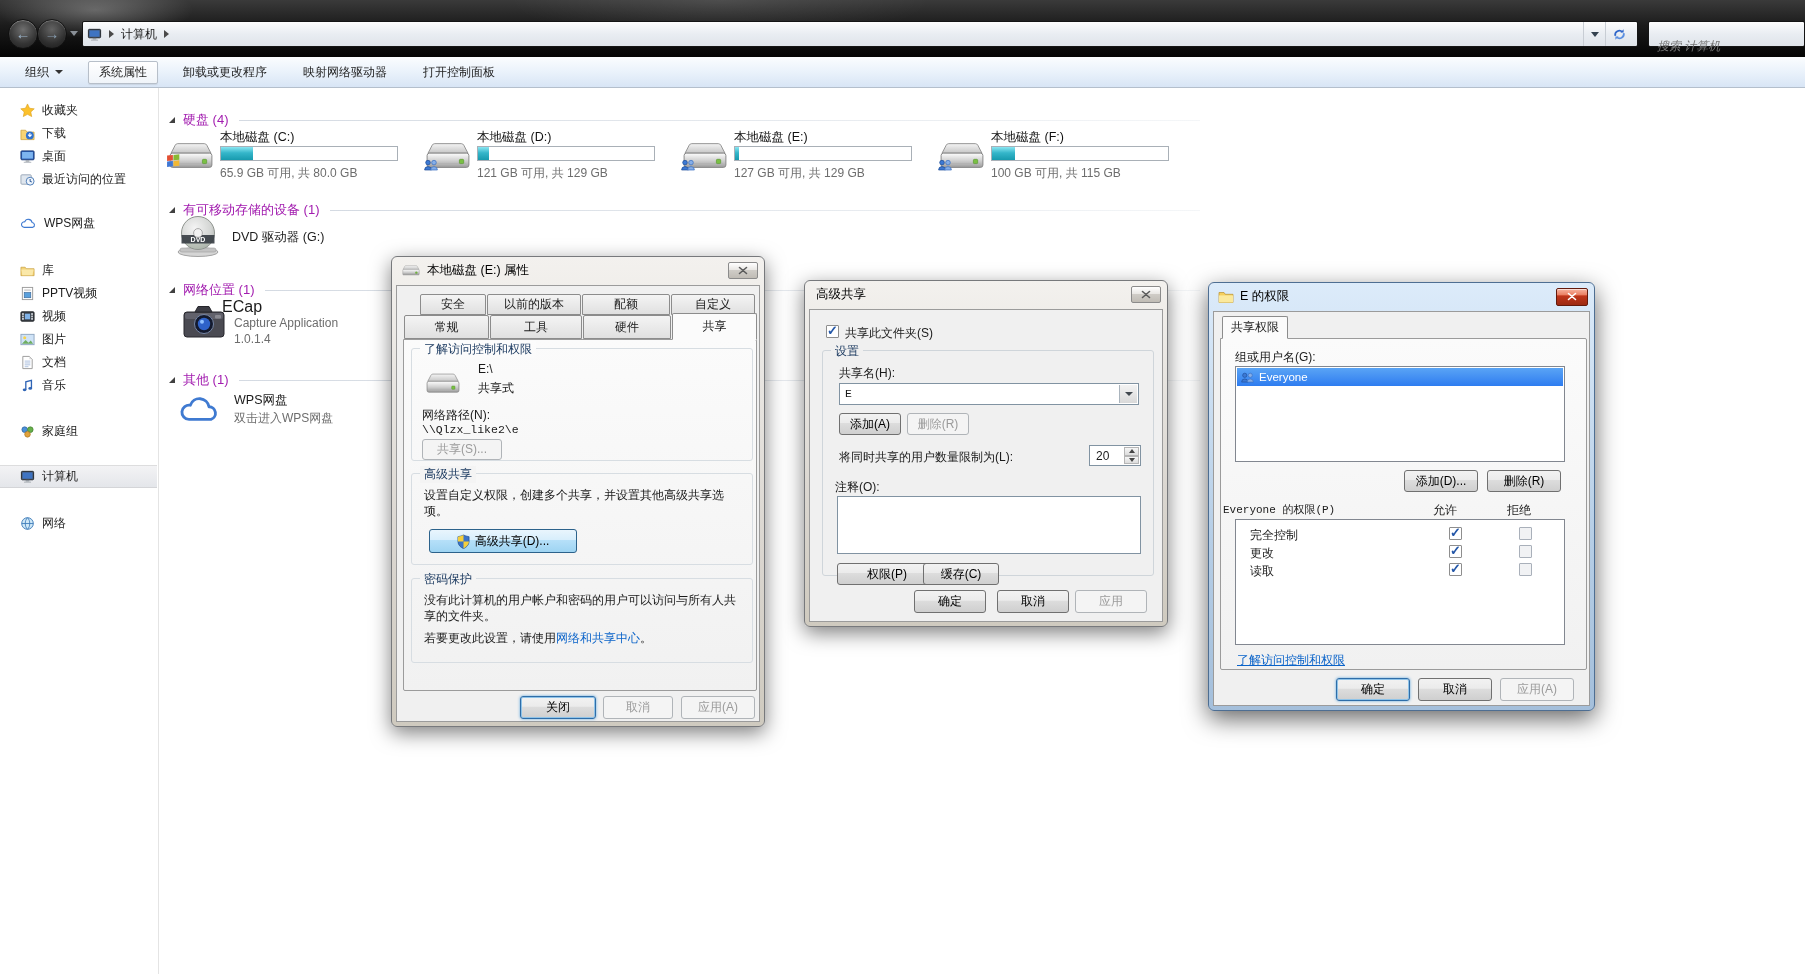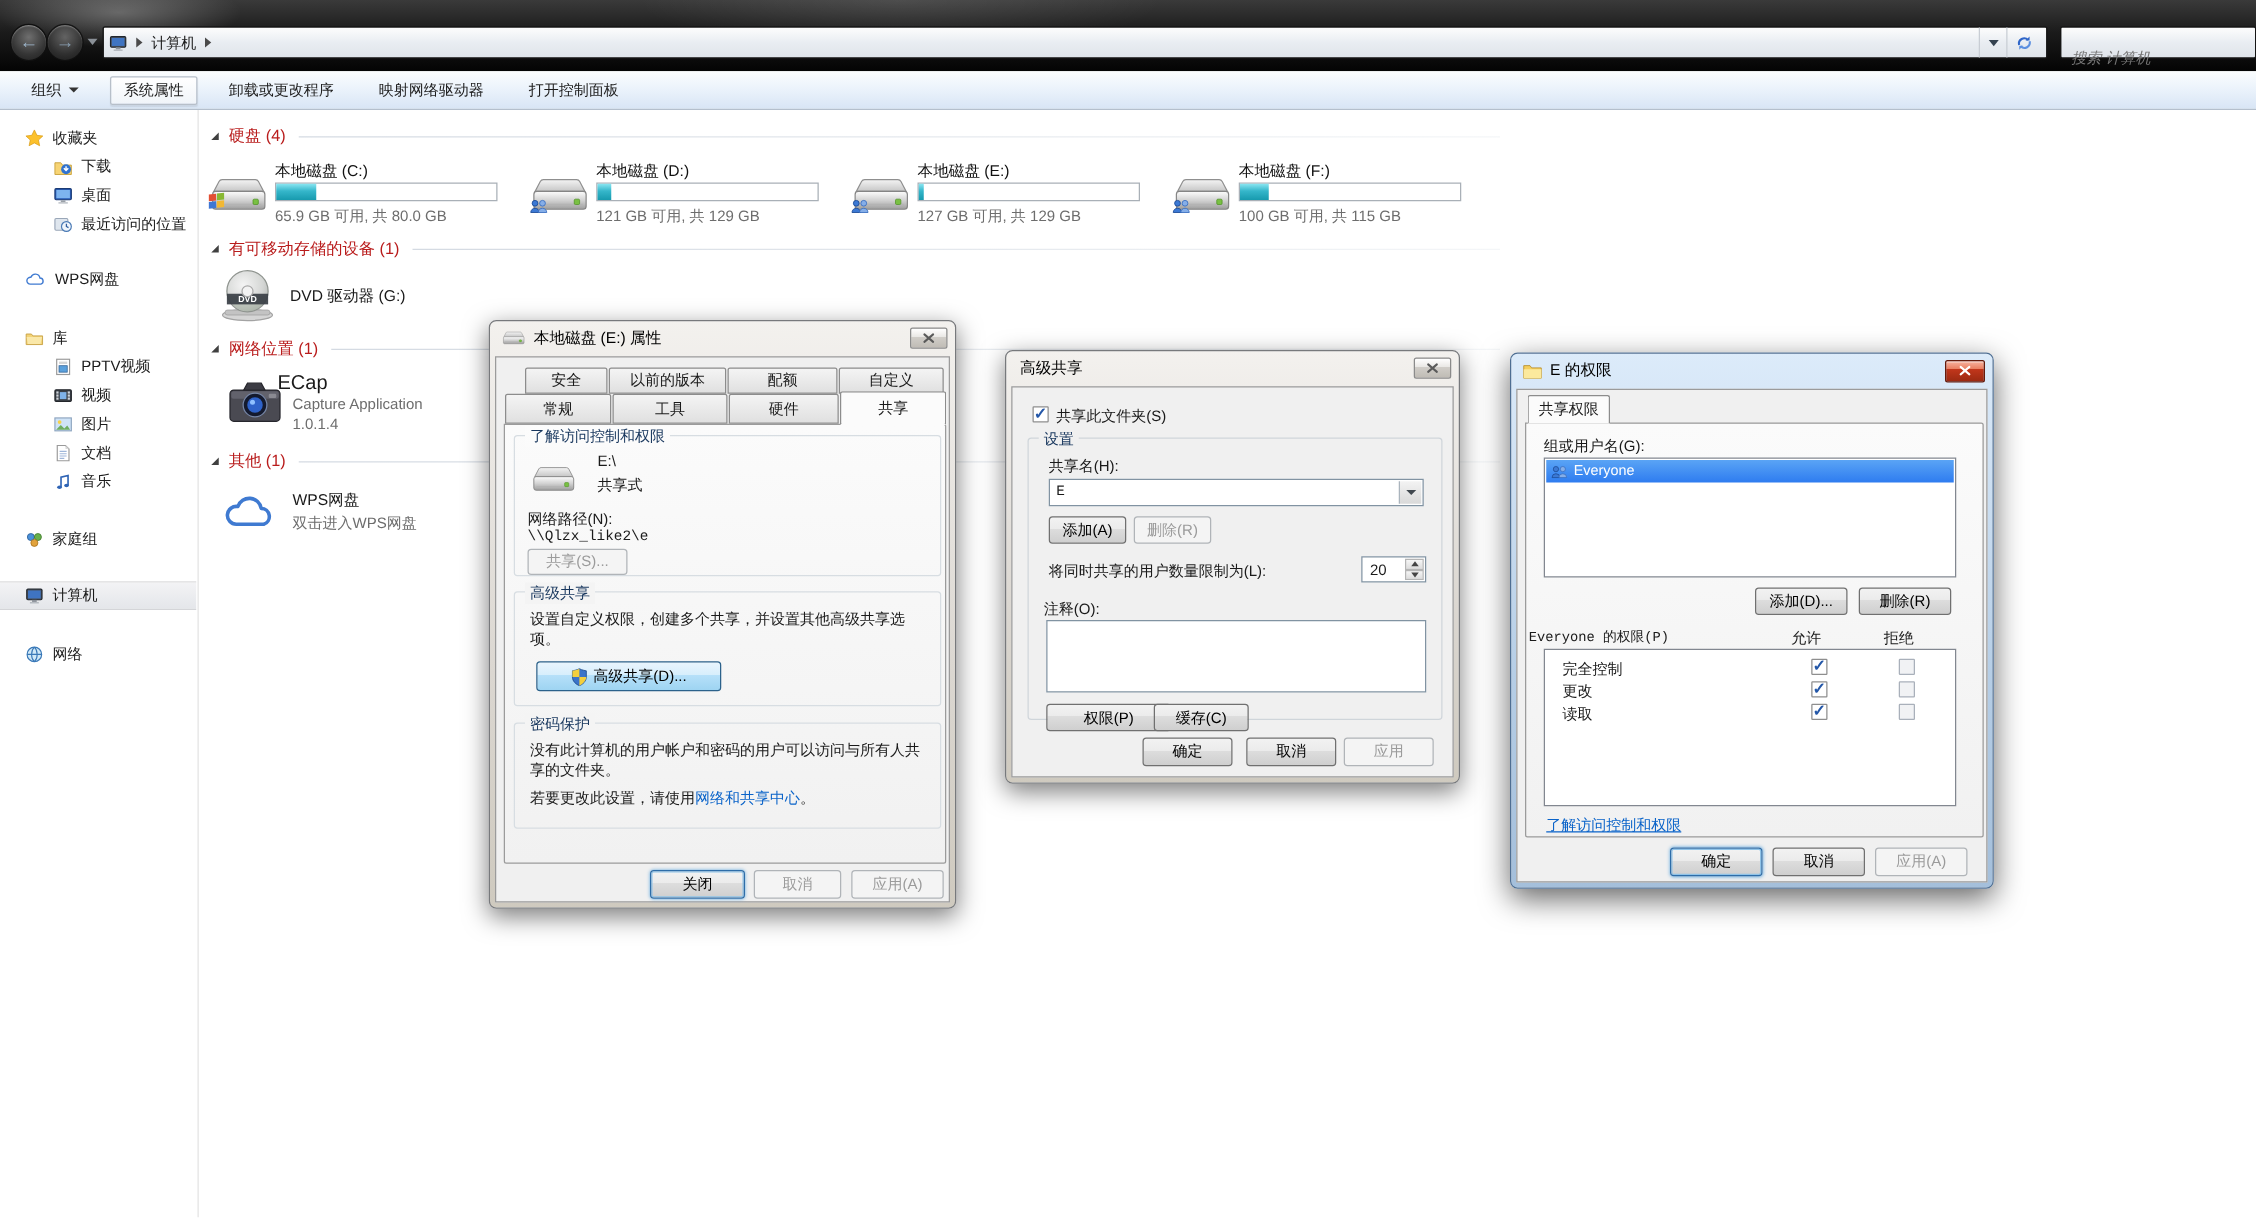--- a/index.html
+++ b/index.html
@@ -36,25 +36,25 @@
     display:flex; align-items:center; padding-left:14px; }
   .cmditem { height:23px; display:inline-flex; align-items:center; padding:0 10px; margin-right:14px; color:#1e1e1e; border:1px solid transparent; border-radius:2px; }
   .cmditem.hl { background:linear-gradient(180deg,#ffffff,#f0f4f9); border-color:#b7bfc9; box-shadow:0 1px 1px rgba(0,0,0,.08); }
   .cmd-caret { width:0;height:0;border-left:4px solid transparent;border-right:4px solid transparent;border-top:4px solid #333; margin-left:6px; }
 
   
   .sidebar-sep { left:158px; top:88px; width:1px; height:886px; background:#e4e4e4; }
   .side-item { left:0; width:157px; height:23px; display:flex; align-items:center; color:#1b1b1b; }
   .side-item .ic { margin-right:7px; flex:0 0 auto; }
   .side-item.lvl0 { padding-left:20px; }
-  .side-item.lvl1 { padding-left:43px; }
+  .side-item.lvl1 { padding-left:20px; }
   .side-item.sel { background:linear-gradient(180deg,#f3f3f5,#e4e6ea); border-top:1px solid #ddddde; border-bottom:1px solid #d4d5d8; }
 
   
-  .sec-head { left:168px; width:1032px; height:18px; display:flex; align-items:center; color:#b91c1c; font-size:13px; }
+  .sec-head { left:168px; width:1032px; height:18px; display:flex; align-items:center; color:#a21caf; font-size:13px;margin-top:11px; }
   .sec-head .tri { margin-right:7px; }
   .sec-head .rule { flex:1; height:1px; background:linear-gradient(90deg,#d4dae2,#f4f6f8); margin-left:10px; }
   .drive { width:252px; height:50px; }
   .drive-name { position:absolute; left:54px; top:0; font-size:12.5px; color:#111; }
   .cap-bar { position:absolute; left:54px; top:17px; width:178px; height:15px; background:#fff; border:1px solid #a9b0b7; }
   .cap-fill { height:100%; background:linear-gradient(180deg,#8ae6f2,#35b6ca 45%,#179aae); }
   .drive-cap, .item-sub { position:absolute; color:#6d6d6d; font-size:12px; }
   .drive-cap { left:54px; top:36px; }
   .ovl { position:absolute; }
 

